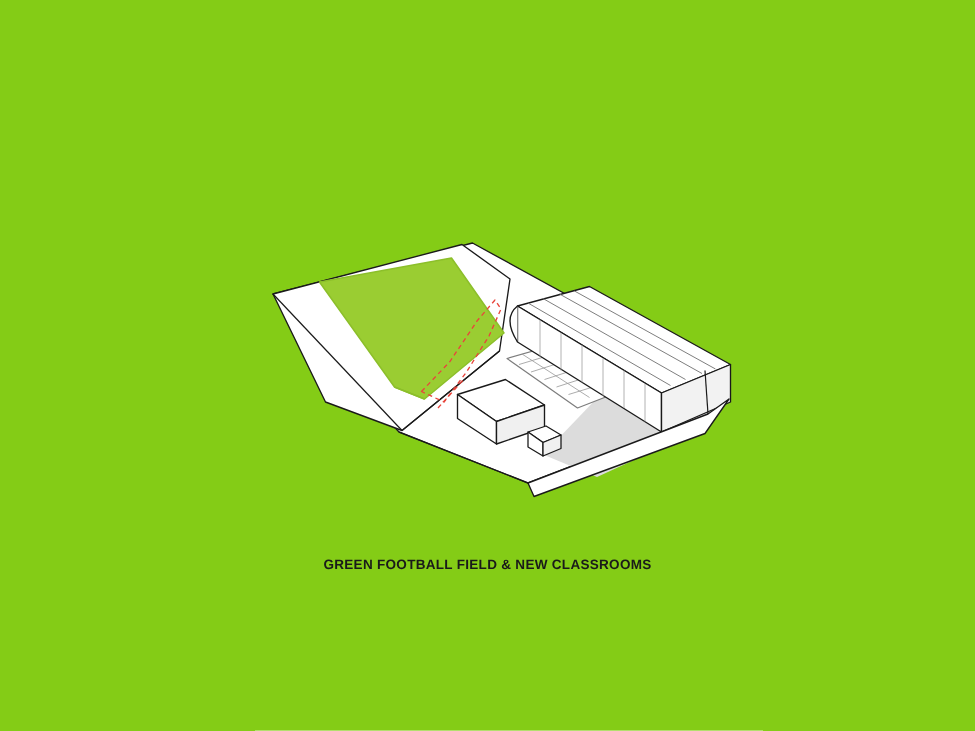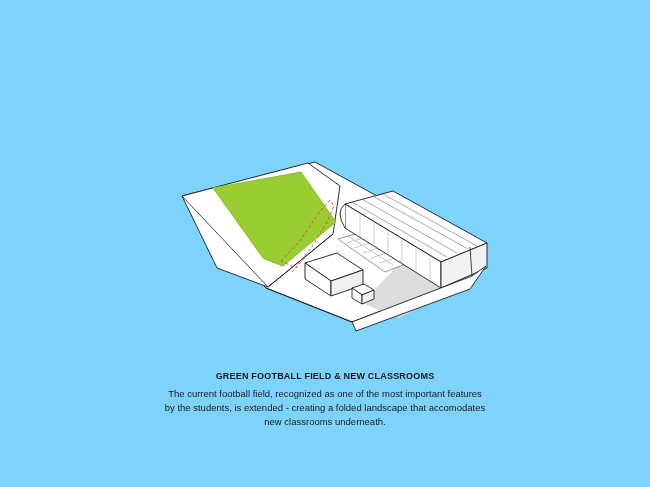--- a/index.html
+++ b/index.html
@@ -11,21 +11,21 @@
     width: 650px;
     height: 487px;
     font-family: "Liberation Sans", sans-serif;
     position: relative;
     overflow: hidden;
   }
   #page {
     position: relative;
     width: 650px;
     height: 487px;
-    background: #7dd3fc;
+    background: #84cc16;
   }
   #illustration {
     position: absolute;
     left: 0;
     top: 0;
     width: 650px;
     height: 360px;
   }
   #caption-block {
     position: absolute;
@@ -146,20 +146,15 @@
       <g stroke="#1a1a1a" stroke-width="0.8" fill="none">
         <path d="M266,288 L352,322"></path>
         <path d="M470,247 L472,276"></path>
       </g>
 
     </svg>
   </div>
 
   <div id="caption-block">
     <div id="caption-title">GREEN FOOTBALL FIELD &amp; NEW CLASSROOMS</div>
-    <div id="caption-body">
-      <span class="cap-line">The current football field, recognized as one of the most important features</span>
-      <span class="cap-line">by the students,  is extended - creating a folded landscape that accomodates</span>
-      <span class="cap-line">new classrooms underneath.</span>
-    </div>
   </div>
 
 </div>
 
 </body></html>

